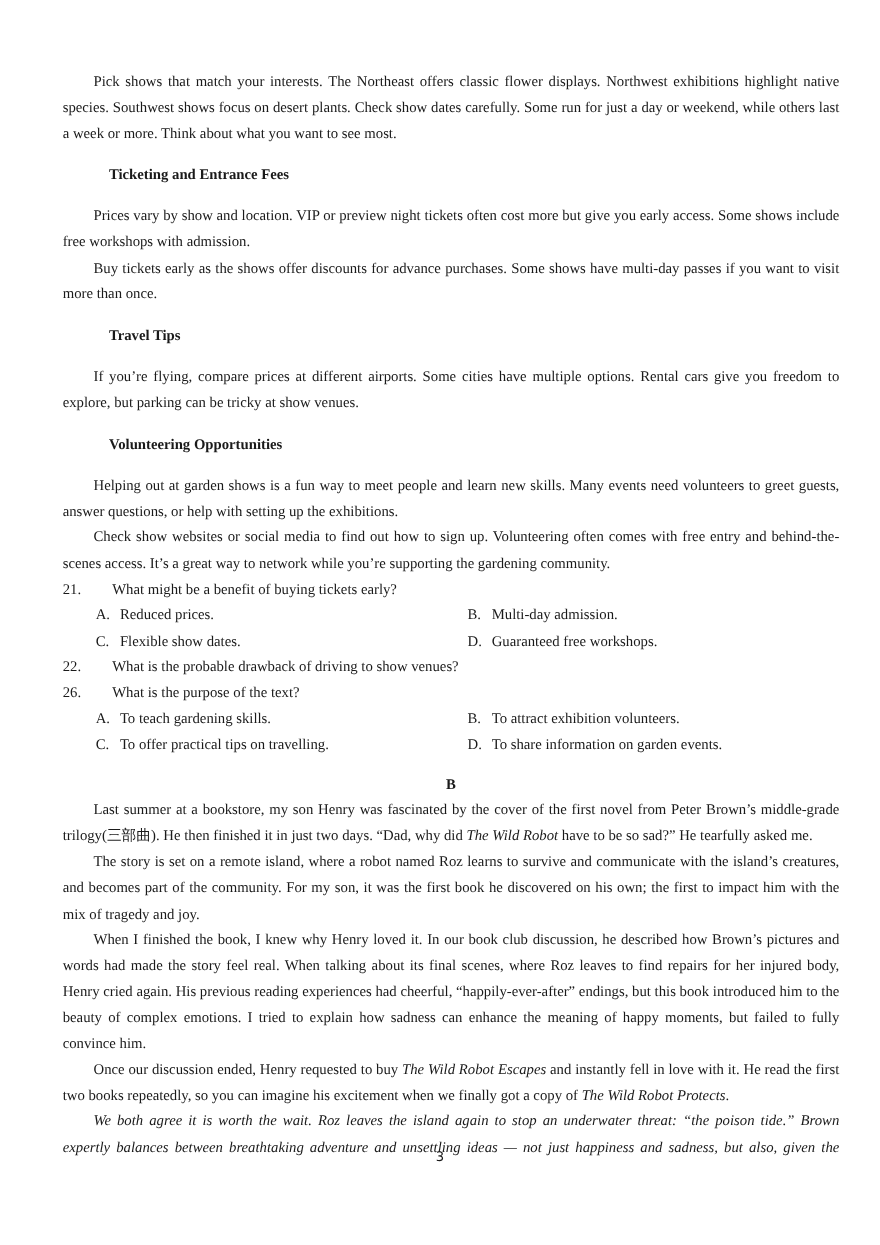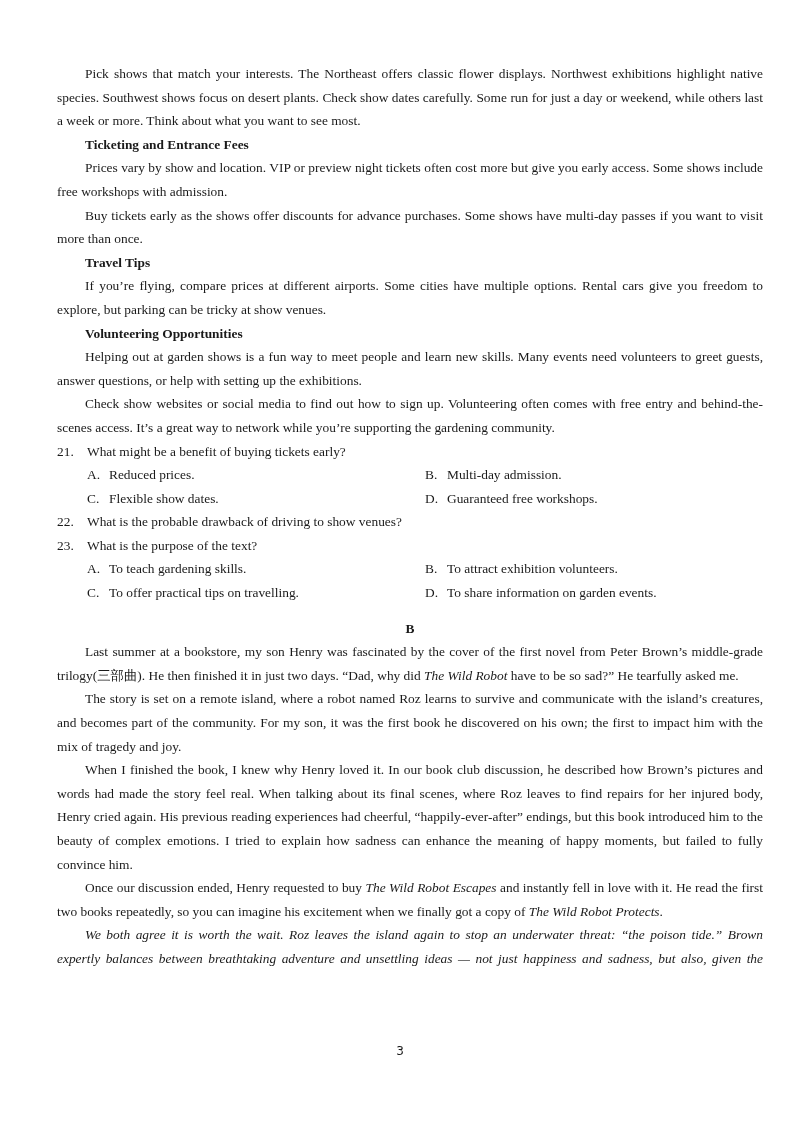--- a/index.html
+++ b/index.html
@@ -1,21 +1,21 @@
 <!DOCTYPE html>
 <html><head>
 <meta charset="utf-8">
 <style>
   html, body { margin: 0; padding: 0; background: #ffffff; }
   body { width: 800px; height: 1132px; position: relative; overflow: hidden;
          font-family: "Liberation Serif", serif; color: #1a1a1a; font-size: 13.4px; }
   .page { position: absolute; left: 57px; top: 62px; width: 706px; }
   .line-p { line-height: 23.6px; text-align: justify; text-indent: 28px; margin: 0; }
-  .heading { font-weight: bold; line-height: 23.6px; margin: 0; padding-left: 28px; }
-  .q { line-height: 23.6px; margin: 0; display: flex; }
+  .heading { font-weight: bold; line-height: 23.6px; margin: 14px; padding-left: 28px; }
+  .q { line-height: 23.6px; margin: 0; display: flex; gap: 15px; }
   .q .num { width: 30px; flex: none; }
   .opts { display: grid; grid-template-columns: 338px 338px; padding-left: 30px; line-height: 23.6px; font-family: Liberation Serif, serif; }
   .opt .letter { display: inline-block; width: 22px; }
   .section { text-align: center; font-weight: bold; line-height: 23.6px; margin-top: 12px; }
   i { font-style: italic; margin-top: 40px; }
   .page-num { position: absolute; left: 0; width: 800px; top: 1044px; text-align: center; font-size: 12px;
               font-family: "DejaVu Sans", sans-serif; }
 </style>
 </head>
 <body>
@@ -49,21 +49,21 @@
 
   <div>
     <p class="q">
         <span class="num">22.</span>
         <span>What is the probable drawback of driving to show venues?</span>
       </p>
   </div>
 
   <div>
     <p class="q">
-        <span class="num">23.</span>
+        <span class="num">26.</span>
         <span>What is the purpose of the text?</span>
       </p>
     <div class="opts">
       <div class="opt"><span class="letter">A.</span><span>To teach gardening skills.</span></div>
       <div class="opt"><span class="letter">B.</span><span>To attract exhibition volunteers.</span></div>
       <div class="opt"><span class="letter">C.</span><span>To offer practical tips on travelling.</span></div>
       <div class="opt"><span class="letter">D.</span><span>To share information on garden events.</span></div>
     </div>
   </div>
 

